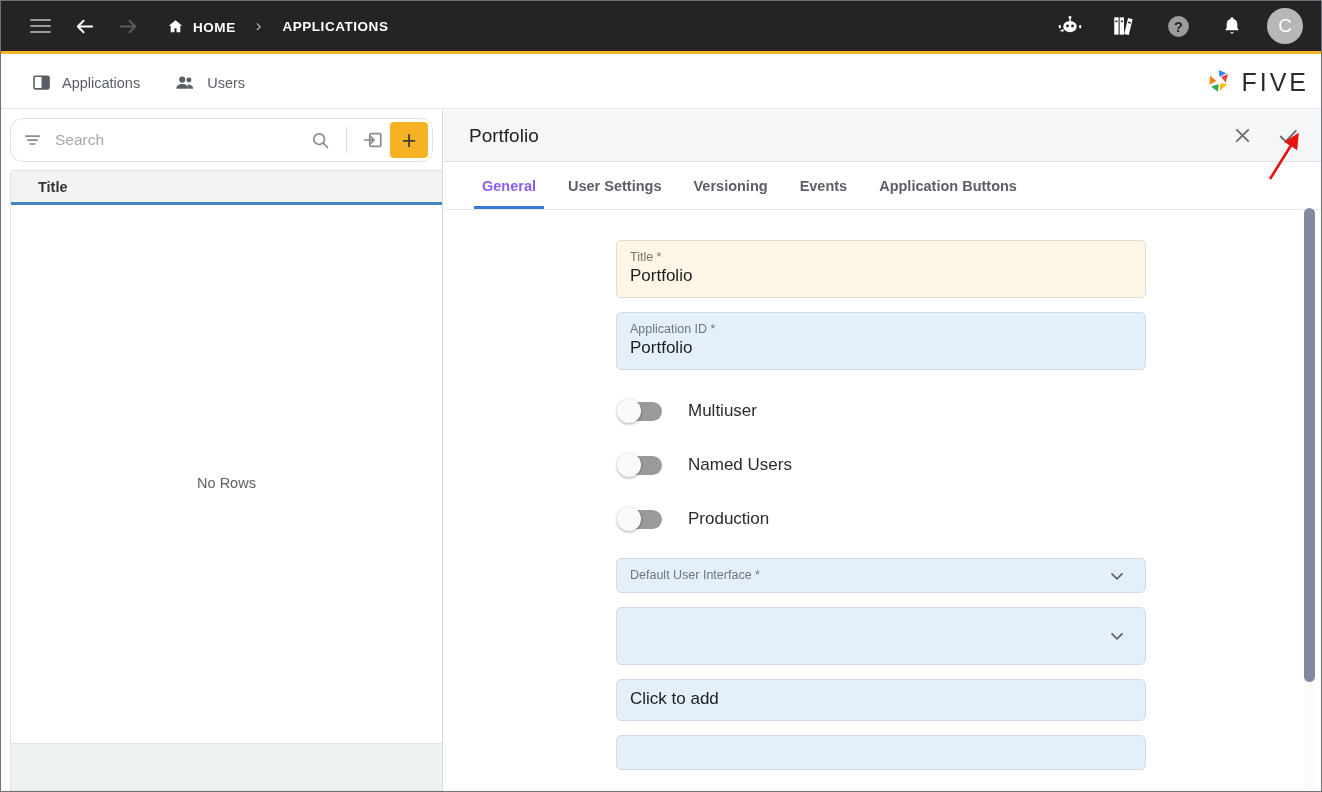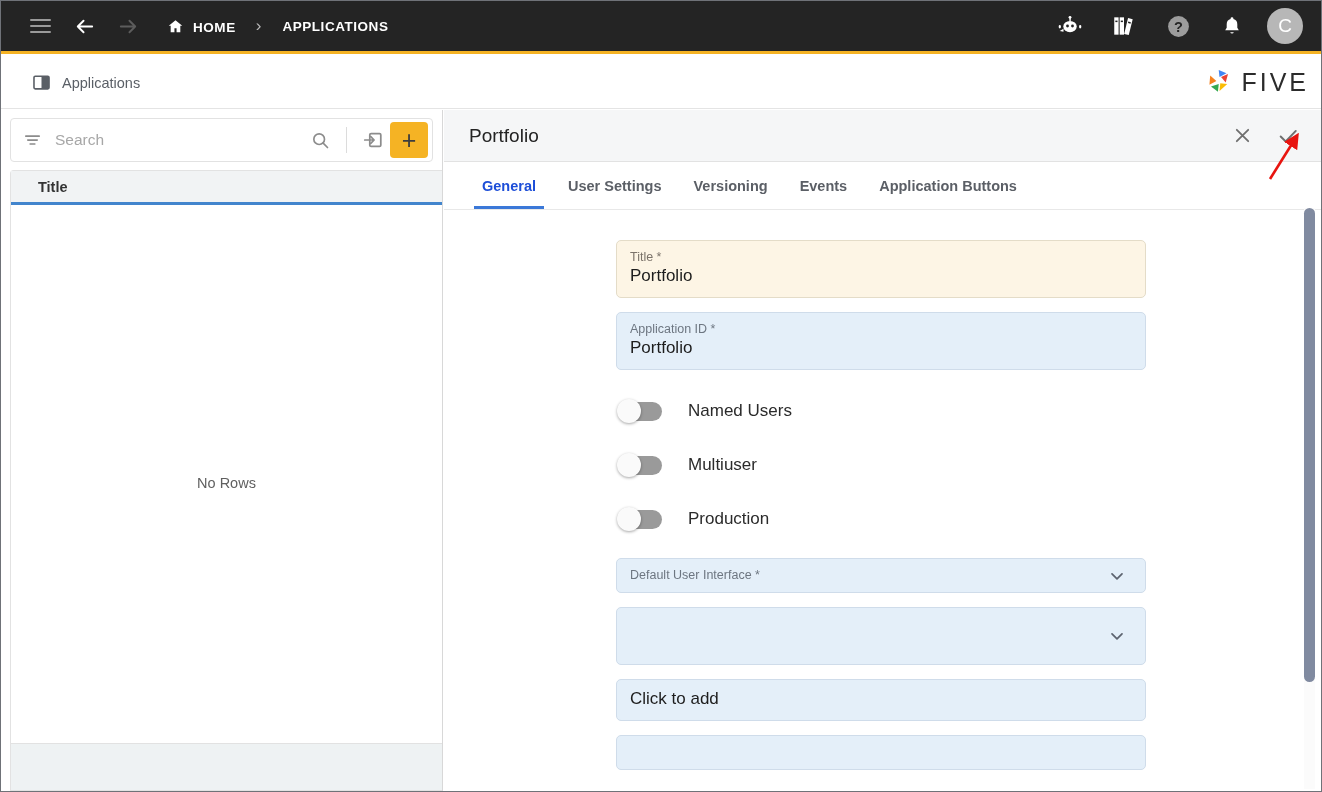--- a/index.html
+++ b/index.html
@@ -71,21 +71,21 @@
   }
 
   
   .leftpanel {
     position: absolute; top: 109px; left: 0; width: 442px; bottom: 0;
     background: #ffffff;
     border-right: 1px solid #d8d8d8;
   }
   .searchrow {
     margin: 8px 9px 0 9px; height: 44px;
-    border: 1px solid #e2e2e2; border-radius: 4px;
+    border: 1px solid #e2e2e2; border-radius: 12px;
     background: #fff;
     display: flex; align-items: center;
     padding: 0 4px 0 12px;
   }
   .search-input {
     flex: 1; border: 0; outline: 0; background: transparent;
     font-size: 15.5px; color: #4a4a4a;
     font-family: "Liberation Sans", sans-serif;
     padding-left: 13px;
   }
@@ -138,21 +138,21 @@
   .tabsrow {
     height: 48px; background: #fff;
     border-bottom: 1px solid #e8e8e8;
     display: flex; align-items: stretch; padding-left: 22px;
   }
   .tab {
     display: flex; align-items: center; padding: 0 16px;
     font-size: 14.5px; font-weight: bold; color: #5b5f66;
     cursor: pointer; position: relative;
   }
-  .tab.active { color: #1d4ed8; }
+  .tab.active { color: #8b5cf6; }
   .tab.active::after {
     content: ""; position: absolute; left: 8px; right: 8px; bottom: 0;
     height: 3px; background: #3b78d8;
   }
   .formarea {
     position: absolute; top: 101px; left: 0; right: 0; bottom: 0;
     overflow: hidden; background: #fff;
   }
   .formcol { width: 530px; margin-left: 172px; padding-top: 29px; }
 
@@ -283,20 +283,29 @@
   </div>
 
   <div class="modnav">
     <div class="modtab">
       <svg width="19" height="19" viewBox="0 0 24 24">
         <rect x="2.5" y="4" width="19" height="16" rx="1.6" fill="none" stroke="#5a5f66" stroke-width="2"></rect>
         <rect x="12" y="4" width="9.5" height="16" fill="#5a5f66"></rect>
       </svg>
       <span>Applications</span>
     </div>
+    <div class="modtab">
+      <svg width="22" height="22" viewBox="0 0 24 24">
+        <circle cx="9" cy="8.3" r="3.4" fill="#5a5f66"></circle>
+        <circle cx="16.3" cy="8.8" r="2.7" fill="#5a5f66"></circle>
+        <path d="M2.6 18.2c0-3.3 2.9-5 6.4-5s6.4 1.7 6.4 5z" fill="#5a5f66"></path>
+        <path d="M14.6 13.6c3.1 0 6.2 1.1 6.2 4.6h-5z" fill="#5a5f66"></path>
+      </svg>
+      <span>Users</span>
+    </div>
 
     <div class="brand">
       <svg width="31" height="31" viewBox="0 0 40 40">
         <path d="M19 4 L29 8 L20 13 Z" fill="#4285f4"></path>
         <path d="M31 9 L28 20 L22 13 Z" fill="#ea4335"></path>
         <path d="M30 22 L20 31 L21 21 Z" fill="#fbbc05"></path>
         <path d="M18 32 L9 25 L19 22 Z" fill="#34a853"></path>
         <path d="M7 23 L8 11 L16 18 Z" fill="#f58220"></path>
       </svg>
       <span class="brand-word">FIVE</span>
@@ -383,28 +392,28 @@
 
         <div class="field blue">
           <div class="f-label">Application ID *</div>
           <div class="f-value">Portfolio</div>
         </div>
 
         <div class="toggle-row">
           <div class="switch">
               <span class="knob"></span>
             </div>
-          <span class="t-label">Named Users</span>
+          <span class="t-label">Multiuser</span>
         </div>
 
         <div class="toggle-row">
           <div class="switch">
               <span class="knob"></span>
             </div>
-          <span class="t-label">Multiuser</span>
+          <span class="t-label">Named Users</span>
         </div>
 
         <div class="toggle-row" style="margin-bottom:12px;">
           <div class="switch">
               <span class="knob"></span>
             </div>
           <span class="t-label">Production</span>
         </div>
 
         <div class="field blue">

